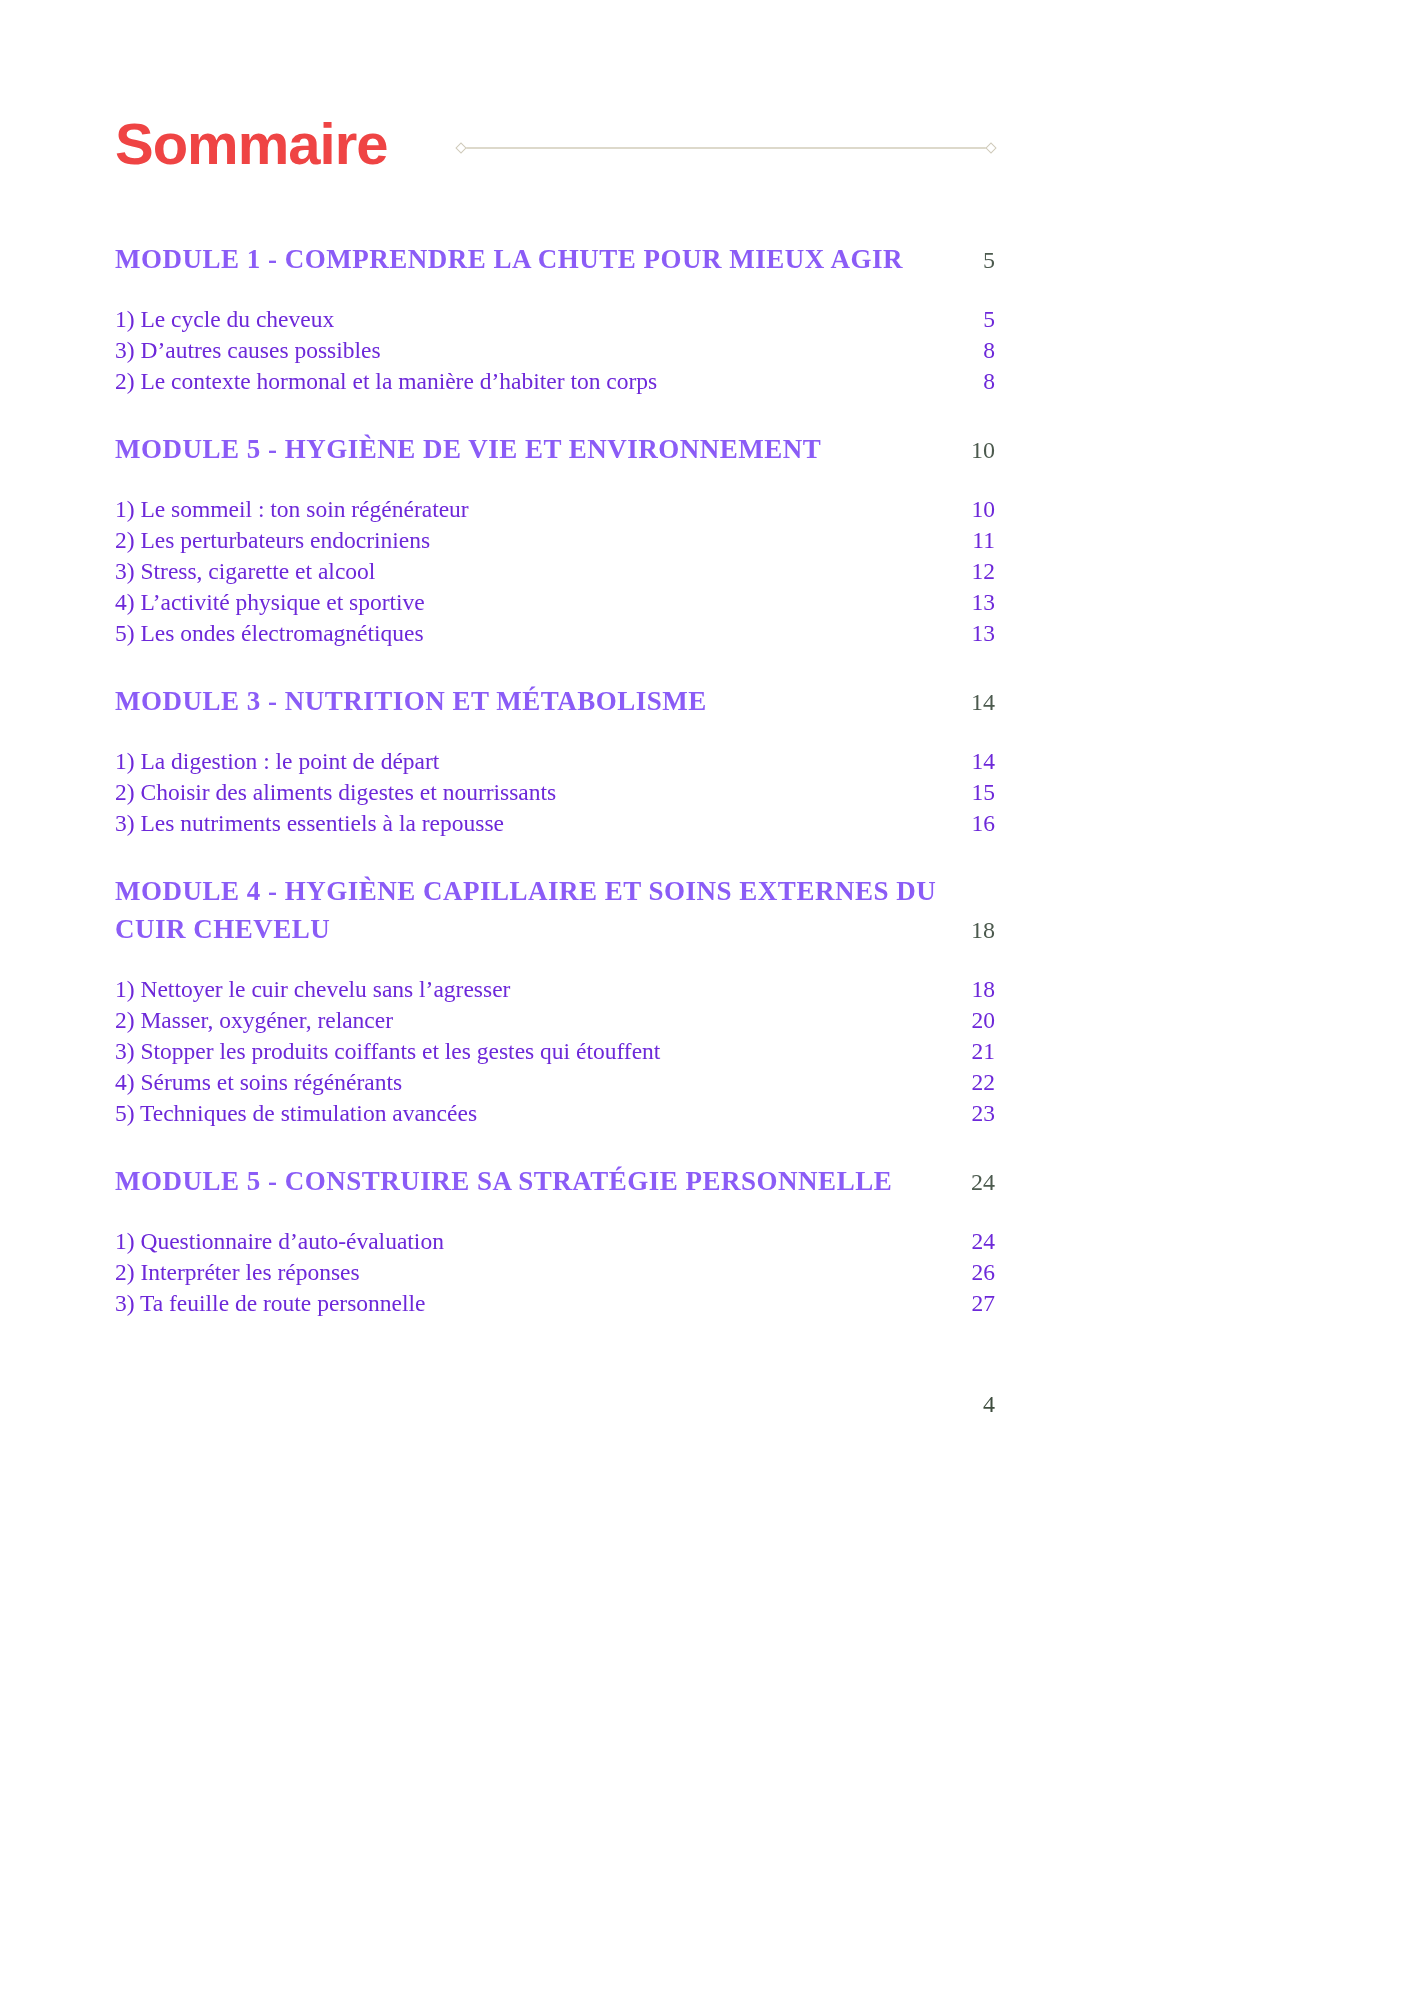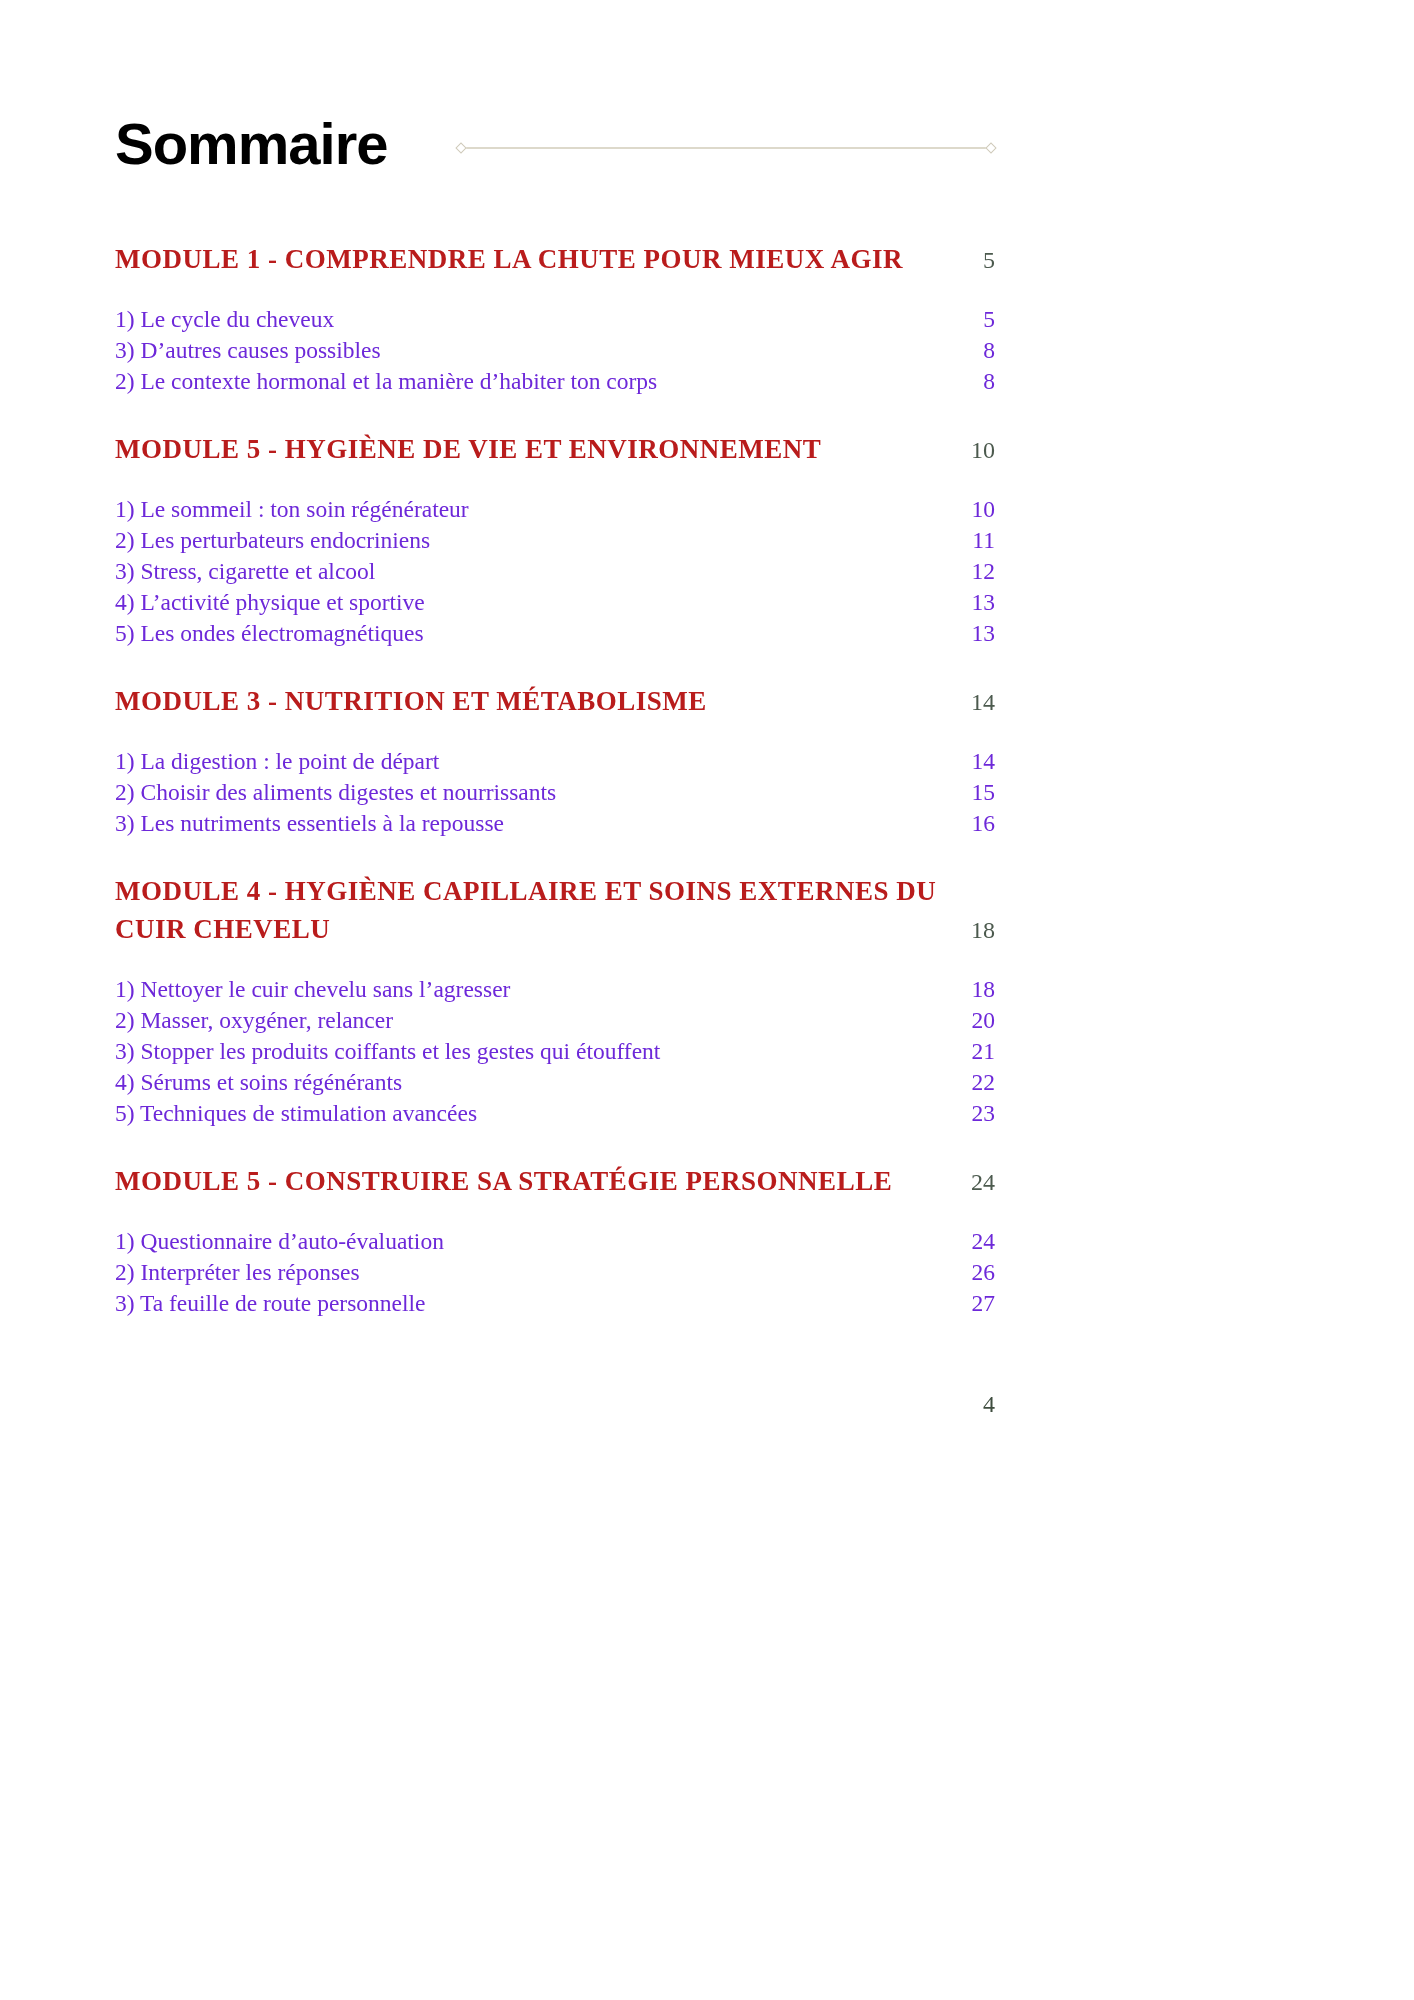--- a/index.html
+++ b/index.html
@@ -21,21 +21,21 @@
     display: flex;
     align-items: center;
     gap: 70px;
   }
   .doc-title {
     font-family: "Liberation Sans", sans-serif;
     font-weight: 700;
     font-size: 58px;
     line-height: 64px;
     letter-spacing: -1px;
-    color: #000000;
+    color: #ef4444;
     white-space: nowrap;
   }
   .rule {
     flex: 1;
     display: flex;
     align-items: center;
     margin-top: 8px;
   }
   .rule-line {
     flex: 1;
@@ -56,21 +56,21 @@
     display: flex;
     justify-content: space-between;
     align-items: flex-end;
     margin-bottom: 26px;
   }
   .module-title {
     font-weight: 700;
     font-size: 27px;
     line-height: 38px;
     letter-spacing: 0.5px;
-    color: #b91c1c;
+    color: #8b5cf6;
     flex: 1 1 auto;
   }
   .module-page {
     font-weight: 400;
     font-size: 24px;
     line-height: 36px;
     color: #4c5a4e;
     padding-left: 24px;
     min-width: 40px;
     text-align: right;

